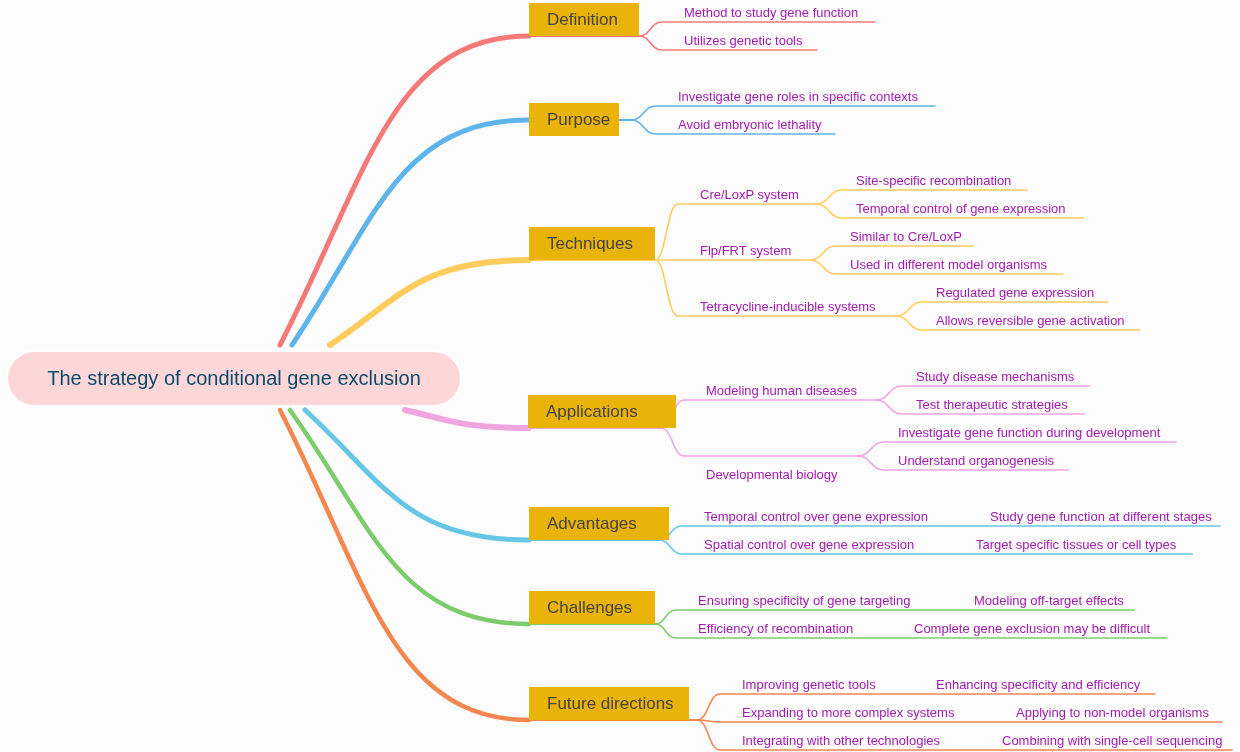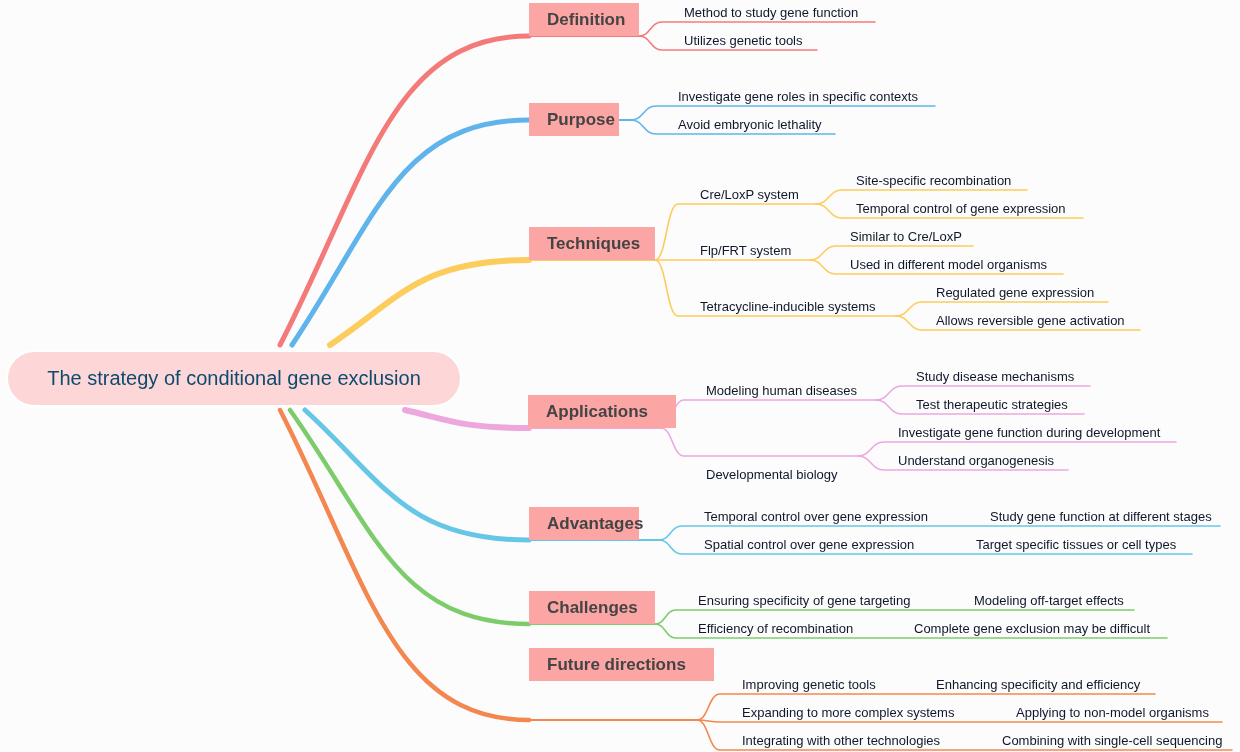--- a/index.html
+++ b/index.html
@@ -1,20 +1,20 @@
 <!DOCTYPE html>
 <html><head>
 <meta charset="utf-8">
 <style>
   html, body { margin: 0; padding: 0; background: #fcfcfc; }
   body { width: 1240px; height: 752px; position: relative; overflow: hidden; font-family: "Liberation Sans", sans-serif; }
   #canvas { position: absolute; left: 0; top: 0; }
   .root-box { position: absolute; left: 6px; top: 350px; width: 456px; height: 57px; background: #fdd7d7; border-radius: 29px; border: 2px solid #ffffff; box-sizing: border-box; display: flex; align-items: center; justify-content: center; color: #0c4a6e; font-size: 20px; }
-  .topic { position: absolute; background: #fca5a5; color: #444; font-size: 17px; padding: 0 18px; height: 33px; line-height: 33px; box-sizing: border-box; white-space: nowrap; font-weight: bold; }
-  .lbl { position: absolute; color: #0f172a; font-size: 13px; white-space: nowrap; line-height: 16px; }
+  .topic { position: absolute; background: #eab308; color: #444; font-size: 17px; padding: 0 18px; height: 33px; line-height: 33px; box-sizing: border-box; white-space: nowrap; }
+  .lbl { position: absolute; color: #a21caf; font-size: 13px; white-space: nowrap; line-height: 16px; }
 </style>
 </head>
 <body>
 
 <svg id="canvas" width="1240" height="752">
     <path d="M280,345 C367.15,175.04999999999998 392.05,36 529,36" fill="none" stroke="#f47a7a" stroke-width="5" stroke-linecap="round"></path>
     <path d="M529,36 L639,36" fill="none" stroke="#f47a7a" stroke-width="2" stroke-linecap="round"></path>
     <path d="M639,36 C650.5,36 650.5,22 662,22 L875,22" fill="none" stroke="#f47a7a" stroke-width="1.6" stroke-linecap="round"></path>
     <path d="M639,36 C650.5,36 650.5,50 662,50 L817,50" fill="none" stroke="#f47a7a" stroke-width="1.6" stroke-linecap="round"></path>
     <path d="M292,345 C374.95,221.25 398.65,120 529,120" fill="none" stroke="#5fb4ec" stroke-width="5" stroke-linecap="round"></path>
@@ -76,30 +76,30 @@
     <div class="lbl" style="left: 700px; top: 299px;">Tetracycline-inducible systems</div>
     <div class="lbl" style="left: 936px; top: 285px;">Regulated gene expression</div>
     <div class="lbl" style="left: 936px; top: 313px;">Allows reversible gene activation</div>
     <div class="topic" style="left: 528px; top: 395px; width: 148px;">Applications</div>
     <div class="lbl" style="left: 706px; top: 383px; text-align: center;">Modeling human diseases</div>
     <div class="lbl" style="left: 916px; top: 369px;">Study disease mechanisms</div>
     <div class="lbl" style="left: 916px; top: 397px;">Test therapeutic strategies</div>
     <div class="lbl" style="left: 706px; top: 439px; margin-top: 28px;">Developmental biology</div>
     <div class="lbl" style="left: 898px; top: 425px;">Investigate gene function during development</div>
     <div class="lbl" style="left: 898px; top: 453px;">Understand organogenesis</div>
-    <div class="topic" style="left: 529px; top: 507px; width: 110px;">Advantages</div>
+    <div class="topic" style="left: 529px; top: 507px; width: 140px;">Advantages</div>
     <div class="lbl" style="left: 704px; top: 509px;">Temporal control over gene expression</div>
     <div class="lbl" style="left: 990px; top: 509px;">Study gene function at different stages</div>
     <div class="lbl" style="left: 704px; top: 537px;">Spatial control over gene expression</div>
     <div class="lbl" style="left: 976px; top: 537px;">Target specific tissues or cell types</div>
     <div class="topic" style="left: 529px; top: 591px; width: 126px;">Challenges</div>
     <div class="lbl" style="left: 698px; top: 593px;">Ensuring specificity of gene targeting</div>
     <div class="lbl" style="left: 974px; top: 593px;">Modeling off-target effects</div>
     <div class="lbl" style="left: 698px; top: 621px;">Efficiency of recombination</div>
     <div class="lbl" style="left: 914px; top: 621px;">Complete gene exclusion may be difficult</div>
-    <div class="topic" style="left: 529px; top: 648px; width: 185px;">Future directions</div>
+    <div class="topic" style="left: 529px; top: 687px; width: 160px;">Future directions</div>
     <div class="lbl" style="left: 742px; top: 677px; text-align: right;">Improving genetic tools</div>
     <div class="lbl" style="left: 936px; top: 677px;">Enhancing specificity and efficiency</div>
     <div class="lbl" style="left: 742px; top: 705px;">Expanding to more complex systems</div>
     <div class="lbl" style="left: 1016px; top: 705px;">Applying to non-model organisms</div>
     <div class="lbl" style="left: 742px; top: 733px;">Integrating with other technologies</div>
     <div class="lbl" style="left: 1002px; top: 733px;">Combining with single-cell sequencing</div>
   </div>
 
 </body></html>

